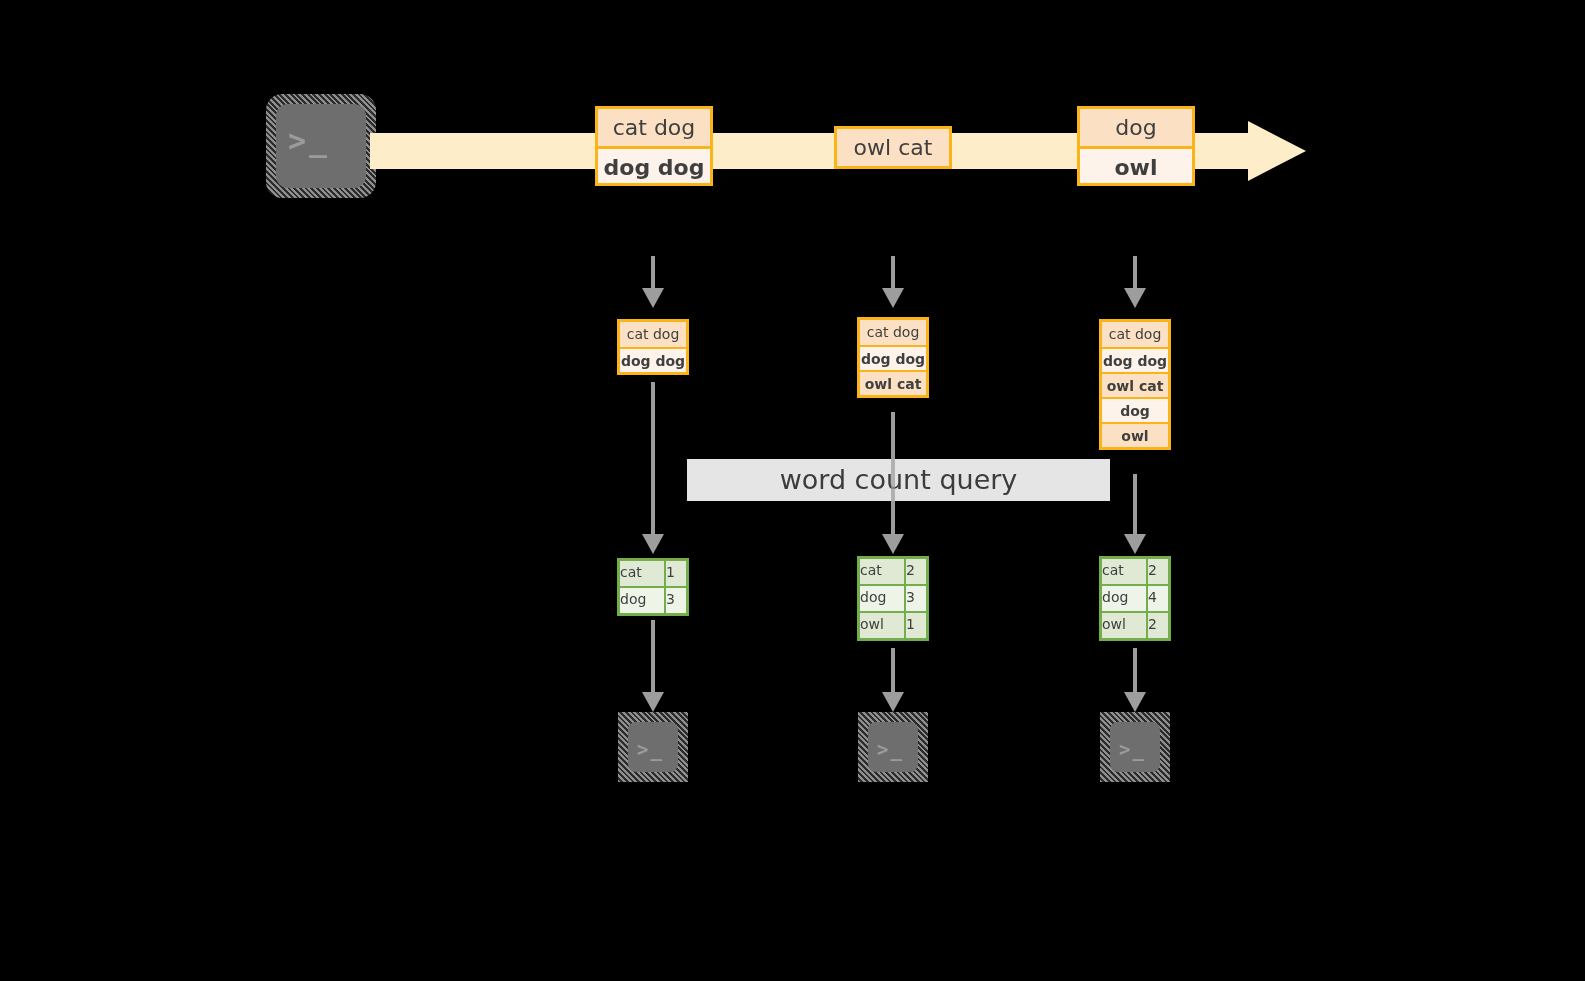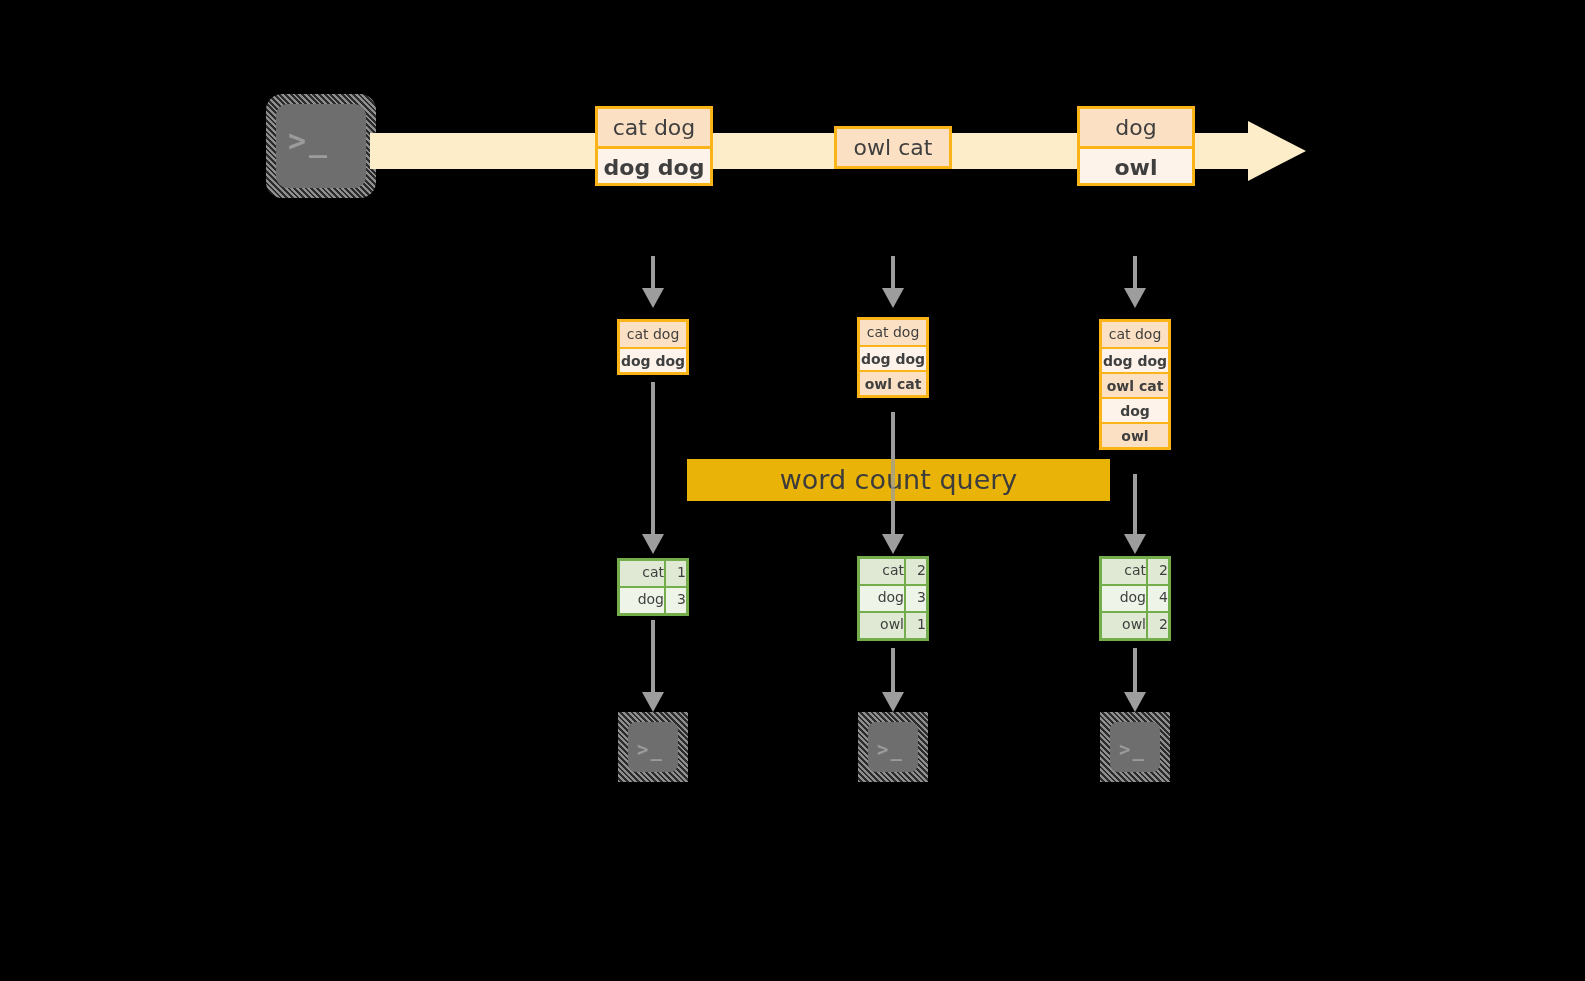--- a/index.html
+++ b/index.html
@@ -116,21 +116,21 @@
     height: 25px;
   }
   .gtable .grow + .grow { border-top: 2px solid #74ad4c; }
   .gtable .grow.dark { background: #dfe9d4; }
   .gtable .grow.light { background: #eef4e8; }
   .gtable .gkey,
   .gtable .gval {
     box-sizing: border-box;
     line-height: 22px;
     font-size: 14px;
-    text-align: right;
+    text-align: left;
     color: #3f3f3f;
     white-space: nowrap;
     overflow: hidden;
   }
   .gtable .gkey { width: 44px; }
   .gtable .gval { width: 22px; border-left: 2px solid #74ad4c; }
 
   
   .vline {
     position: absolute;
@@ -152,21 +152,21 @@
     border-top: 20px solid #9d9d9d;
   }
 
   
   .query-band {
     position: absolute;
     left: 687px;
     top: 459px;
     width: 423px;
     height: 42px;
-    background: #eab308;
+    background: #e5e5e5;
     z-index: 4;
   }
   .query-band .query-text {
     position: absolute;
     left: 0;
     top: 0;
     width: 100%;
     height: 42px;
     line-height: 42px;
     text-align: center;

